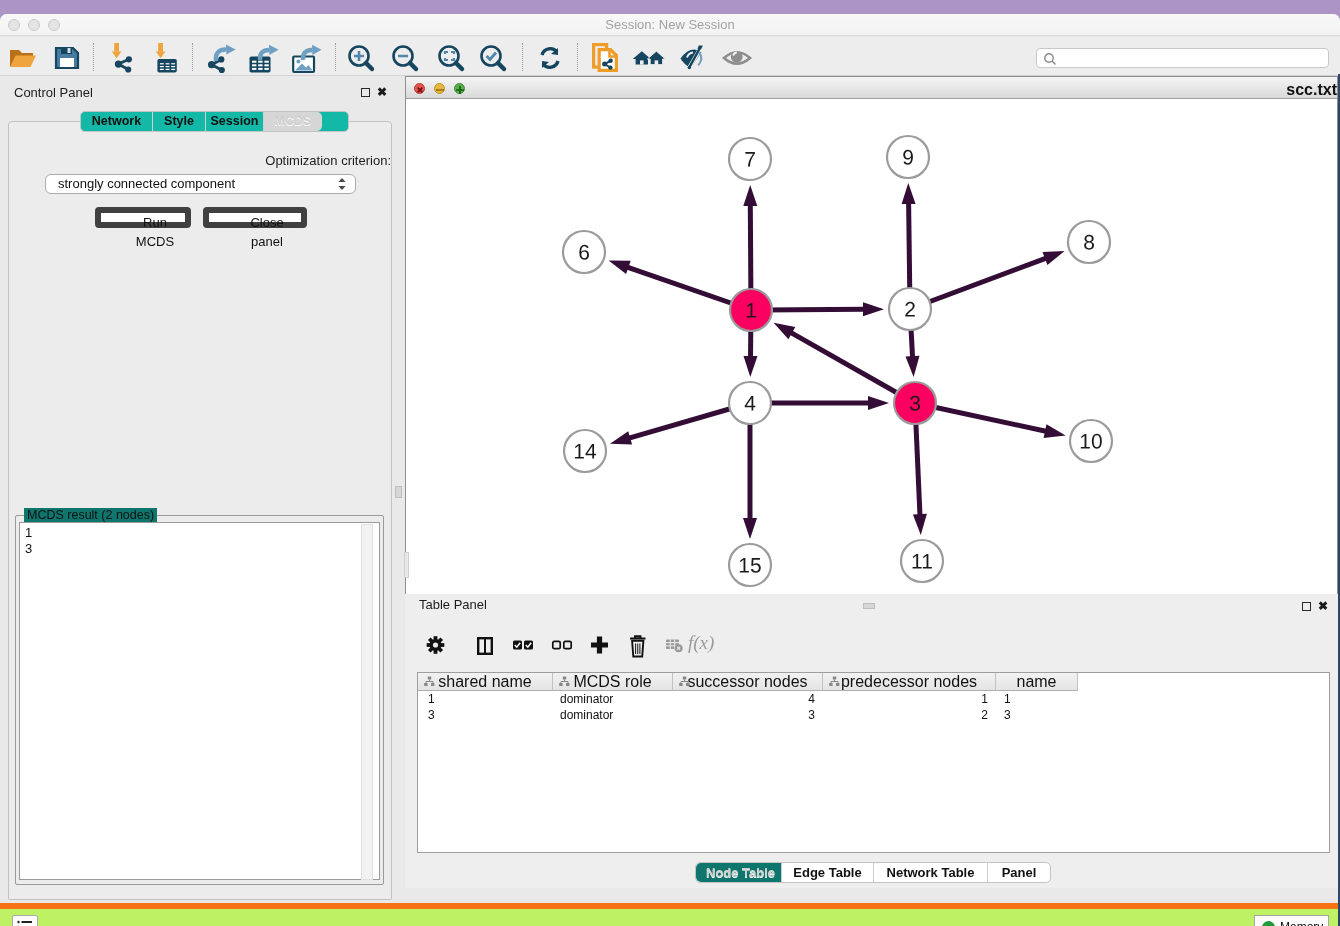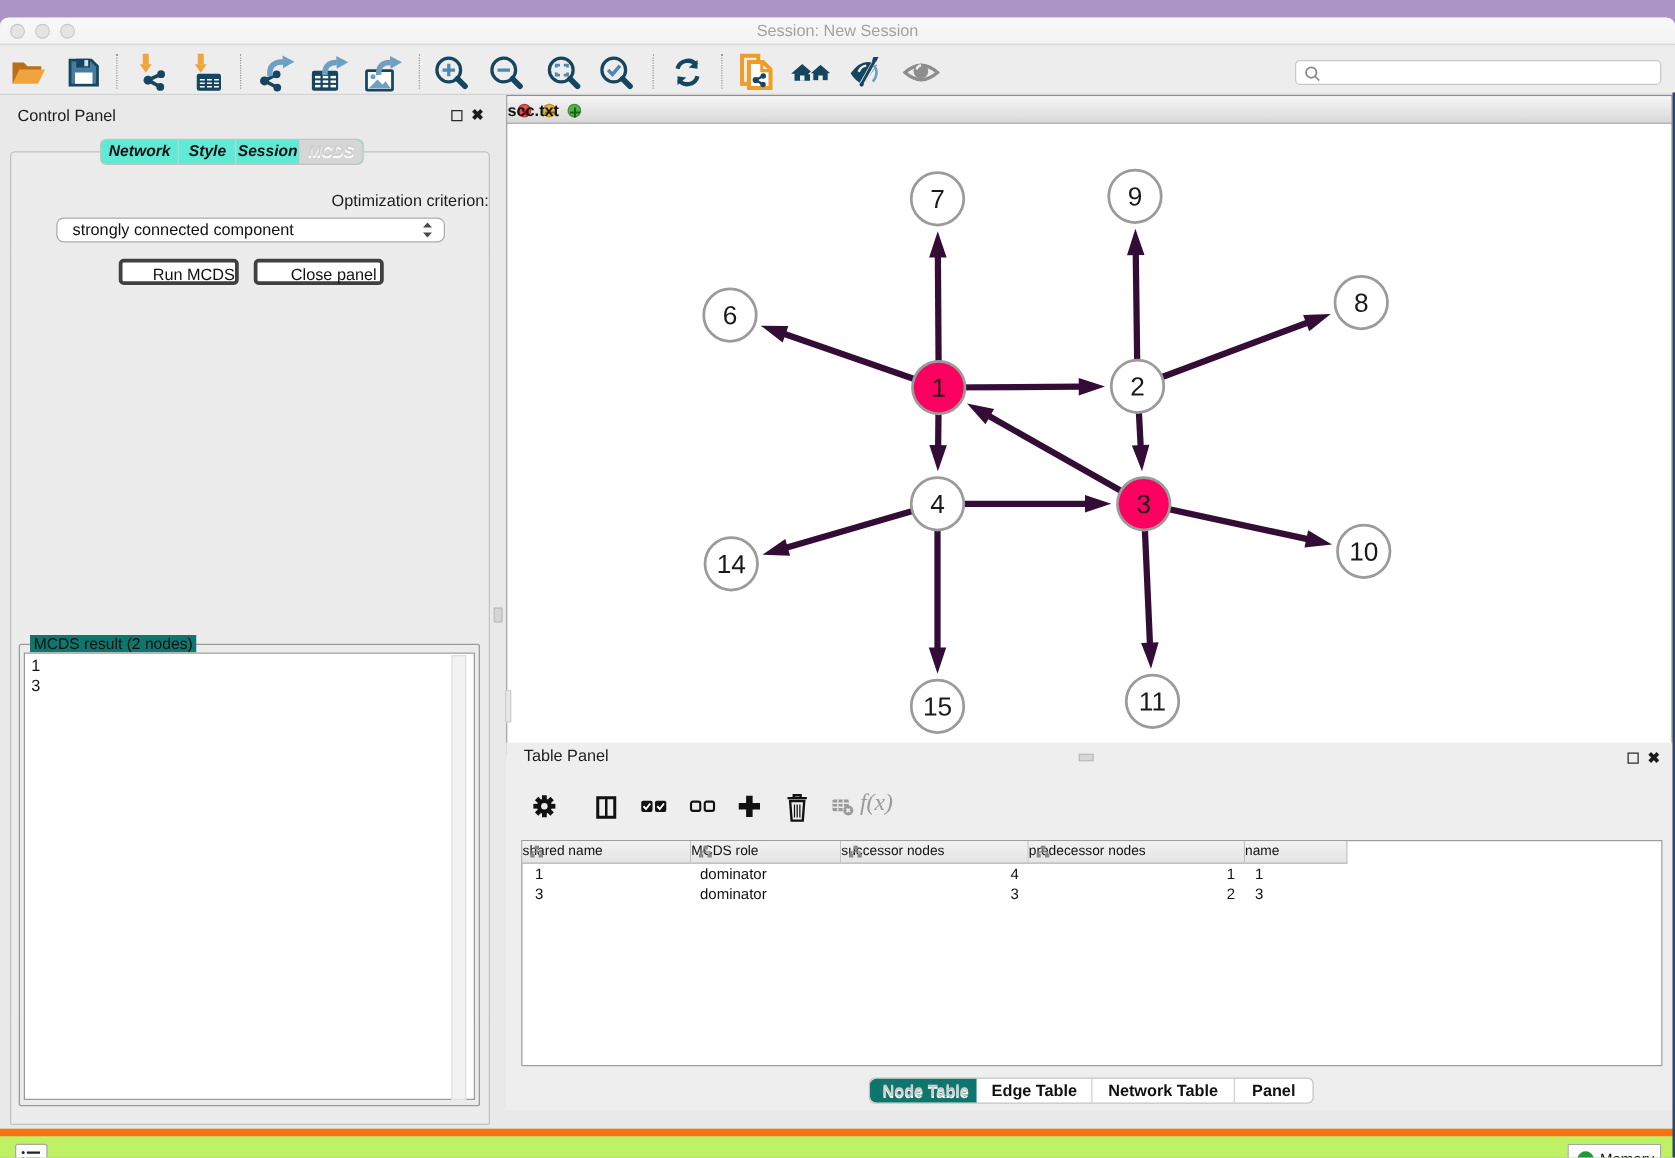--- a/index.html
+++ b/index.html
@@ -10,42 +10,42 @@
 .toolbar{position:absolute;left:0;top:23px;width:100%;height:39px;background:#ededed;border-bottom:1px solid #d4d4d4;}
 .tsep{position:absolute;top:6px;height:28px;width:1px;border-left:1px dotted #9a9a9a;}
 .ticon{position:absolute;top:5px;}
 .searchbox{position:absolute;left:1036px;top:11px;width:293px;height:20px;background:#fff;border:1px solid #c8c8c8;border-radius:4px;}
 
 .lp-head{position:absolute;left:0;top:62px;width:393px;height:33px;}
 .lp-title{position:absolute;left:14px;top:9px;font-size:13px;color:#1c1c1c;}
 .float-ic{position:absolute;width:9px;height:9px;border:1.5px solid #2a2a2a;}
 .close-ic{position:absolute;font-size:12px;color:#1a1a1a;font-weight:700;}
 .lp-body{position:absolute;left:8px;top:107px;width:384px;height:779px;background:#ececec;border:1px solid #c2c2c2;border-radius:4px 4px 2px 2px;}
-.tabs{position:absolute;left:80px;top:97px;width:211px;height:21px;background:#5eead4;border:1px solid #c4c4c4;border-radius:5px;display:flex;z-index:5;font-style:italic;}
+.tabs{position:absolute;left:80px;top:97px;width:269px;height:21px;background:#14b8a6;border:1px solid #c4c4c4;border-radius:5px;display:flex;z-index:5;}
 .tab{height:100%;font-size:12.5px;font-weight:700;color:#111;white-space:nowrap;overflow:hidden;text-align:center;line-height:19px;border-right:1px solid #cfcfcf;}
 .tab:last-child{border-right:none;border-radius:0 5px 5px 0;}
 .tabsel{background:#d6d6d6;color:#cfcfcf;text-shadow:0 1px 0 #fff;}
 .optlabel{position:absolute;left:0;top:31px;width:100%;text-align:right;font-size:13px;color:#1c1c1c;}
 .combo{position:absolute;left:36px;top:52px;width:311px;height:20px;background:#fff;border:1px solid #ababab;border-radius:6px;font-size:13px;color:#111;line-height:18px;padding-left:12px;}
-.btn{position:absolute;top:85px;height:21px;background:#fff;border:3px solid #404040;border-radius:4px;font-size:13px;color:#111;text-align:center;line-height:19px;padding-left:24px;}
+.btn{position:absolute;top:85px;height:21px;background:#fff;border:6px solid #404040;border-radius:4px;font-size:13px;color:#111;text-align:center;line-height:19px;padding-left:24px;}
 .groupbox{position:absolute;left:6px;top:393px;width:369px;height:370px;border:1px solid #9a9a9a;border-radius:2px;}
 .grouplabel{position:absolute;left:8px;top:-8px;background:#0f766e;padding:0 3px;font-size:12.5px;color:#111;}
 .gtext{position:absolute;left:3px;top:6px;width:361px;height:358px;background:#fff;border:1px solid #9a9a9a;font-size:13px;color:#111;}
 .sbtrack{position:absolute;right:6px;top:1px;width:12px;height:356px;background:#f2f2f2;border:1px solid #e0e0e0;}
 
 .netwin{position:absolute;left:405px;top:62px;width:933px;height:528px;background:#fff;border:1px solid #8e8e8e;}
 .net-tb{position:absolute;left:0;top:0;width:100%;height:22px;background:linear-gradient(#f5f5f5,#d9d9d9);border-bottom:1px solid #9e9e9e;}
-.net-title{position:absolute;left:0;top:4px;width:100%;text-align:left;font-size:13px;color:#111;font-weight:700;}
+.net-title{position:absolute;left:0;top:4px;width:100%;text-align:right;font-size:16px;color:#111;font-weight:700;}
 .mac{position:absolute;top:6px;width:11px;height:11px;border-radius:50%;}
 .netcanvas{position:absolute;left:0;top:23px;width:931px;height:502px;background:#fff;}
 
 .tablepanel{position:absolute;left:405px;top:580px;width:935px;height:294px;background:#eeeeee;}
 .tp-title{position:absolute;left:14px;top:3px;font-size:13px;color:#1c1c1c;}
 .dtable{position:absolute;left:12px;top:78px;width:913px;height:181px;background:#fff;border:1px solid #9e9e9e;}
-.th{position:absolute;top:0;height:18px;background:linear-gradient(#f2f2f2,#e4e4e4);border-right:1px solid #c2c2c2;border-bottom:1px solid #aeaeae;font-size:11px;color:#111;text-align:left;line-height:17px;}
+.th{position:absolute;top:0;height:18px;background:linear-gradient(#f2f2f2,#e4e4e4);border-right:1px solid #c2c2c2;border-bottom:1px solid #aeaeae;font-size:16px;color:#111;text-align:center;line-height:17px;}
 .td{position:absolute;font-size:12px;color:#111;height:16px;line-height:16px;}
 .btabs{position:absolute;left:290px;top:268px;height:21px;background:#fff;border:1px solid #c4c4c4;border-radius:5px;display:flex;}
 .btab{height:100%;font-size:13px;font-weight:700;color:#111;box-sizing:border-box;white-space:nowrap;overflow:hidden;text-align:center;line-height:19px;border-right:1px solid #cfcfcf;padding:0 10px;}
 .btab:last-child{border-right:none;}
 .btabsel{background:#0f766e;color:#cfcfcf;text-shadow:0 1px 0 #fff;border-radius:5px 0 0 5px;}
 
 .statusbar{position:absolute;left:0;top:889px;width:100%;height:28px;background:#bef264;border-top:6px solid #f97316;}
 .listbtn{position:absolute;left:12px;top:6px;width:26px;height:24px;background:#fcfcfc;border:1px solid #a8a8a8;border-radius:2px;}
 .membtn{position:absolute;left:1254px;top:6px;width:75px;height:23px;background:#fcfcfc;border:1px solid #a6a6a6;font-size:12px;color:#111;line-height:22px;}
 .redge{position:absolute;left:1338px;top:60px;width:2px;height:864px;background:#2c4569;}

